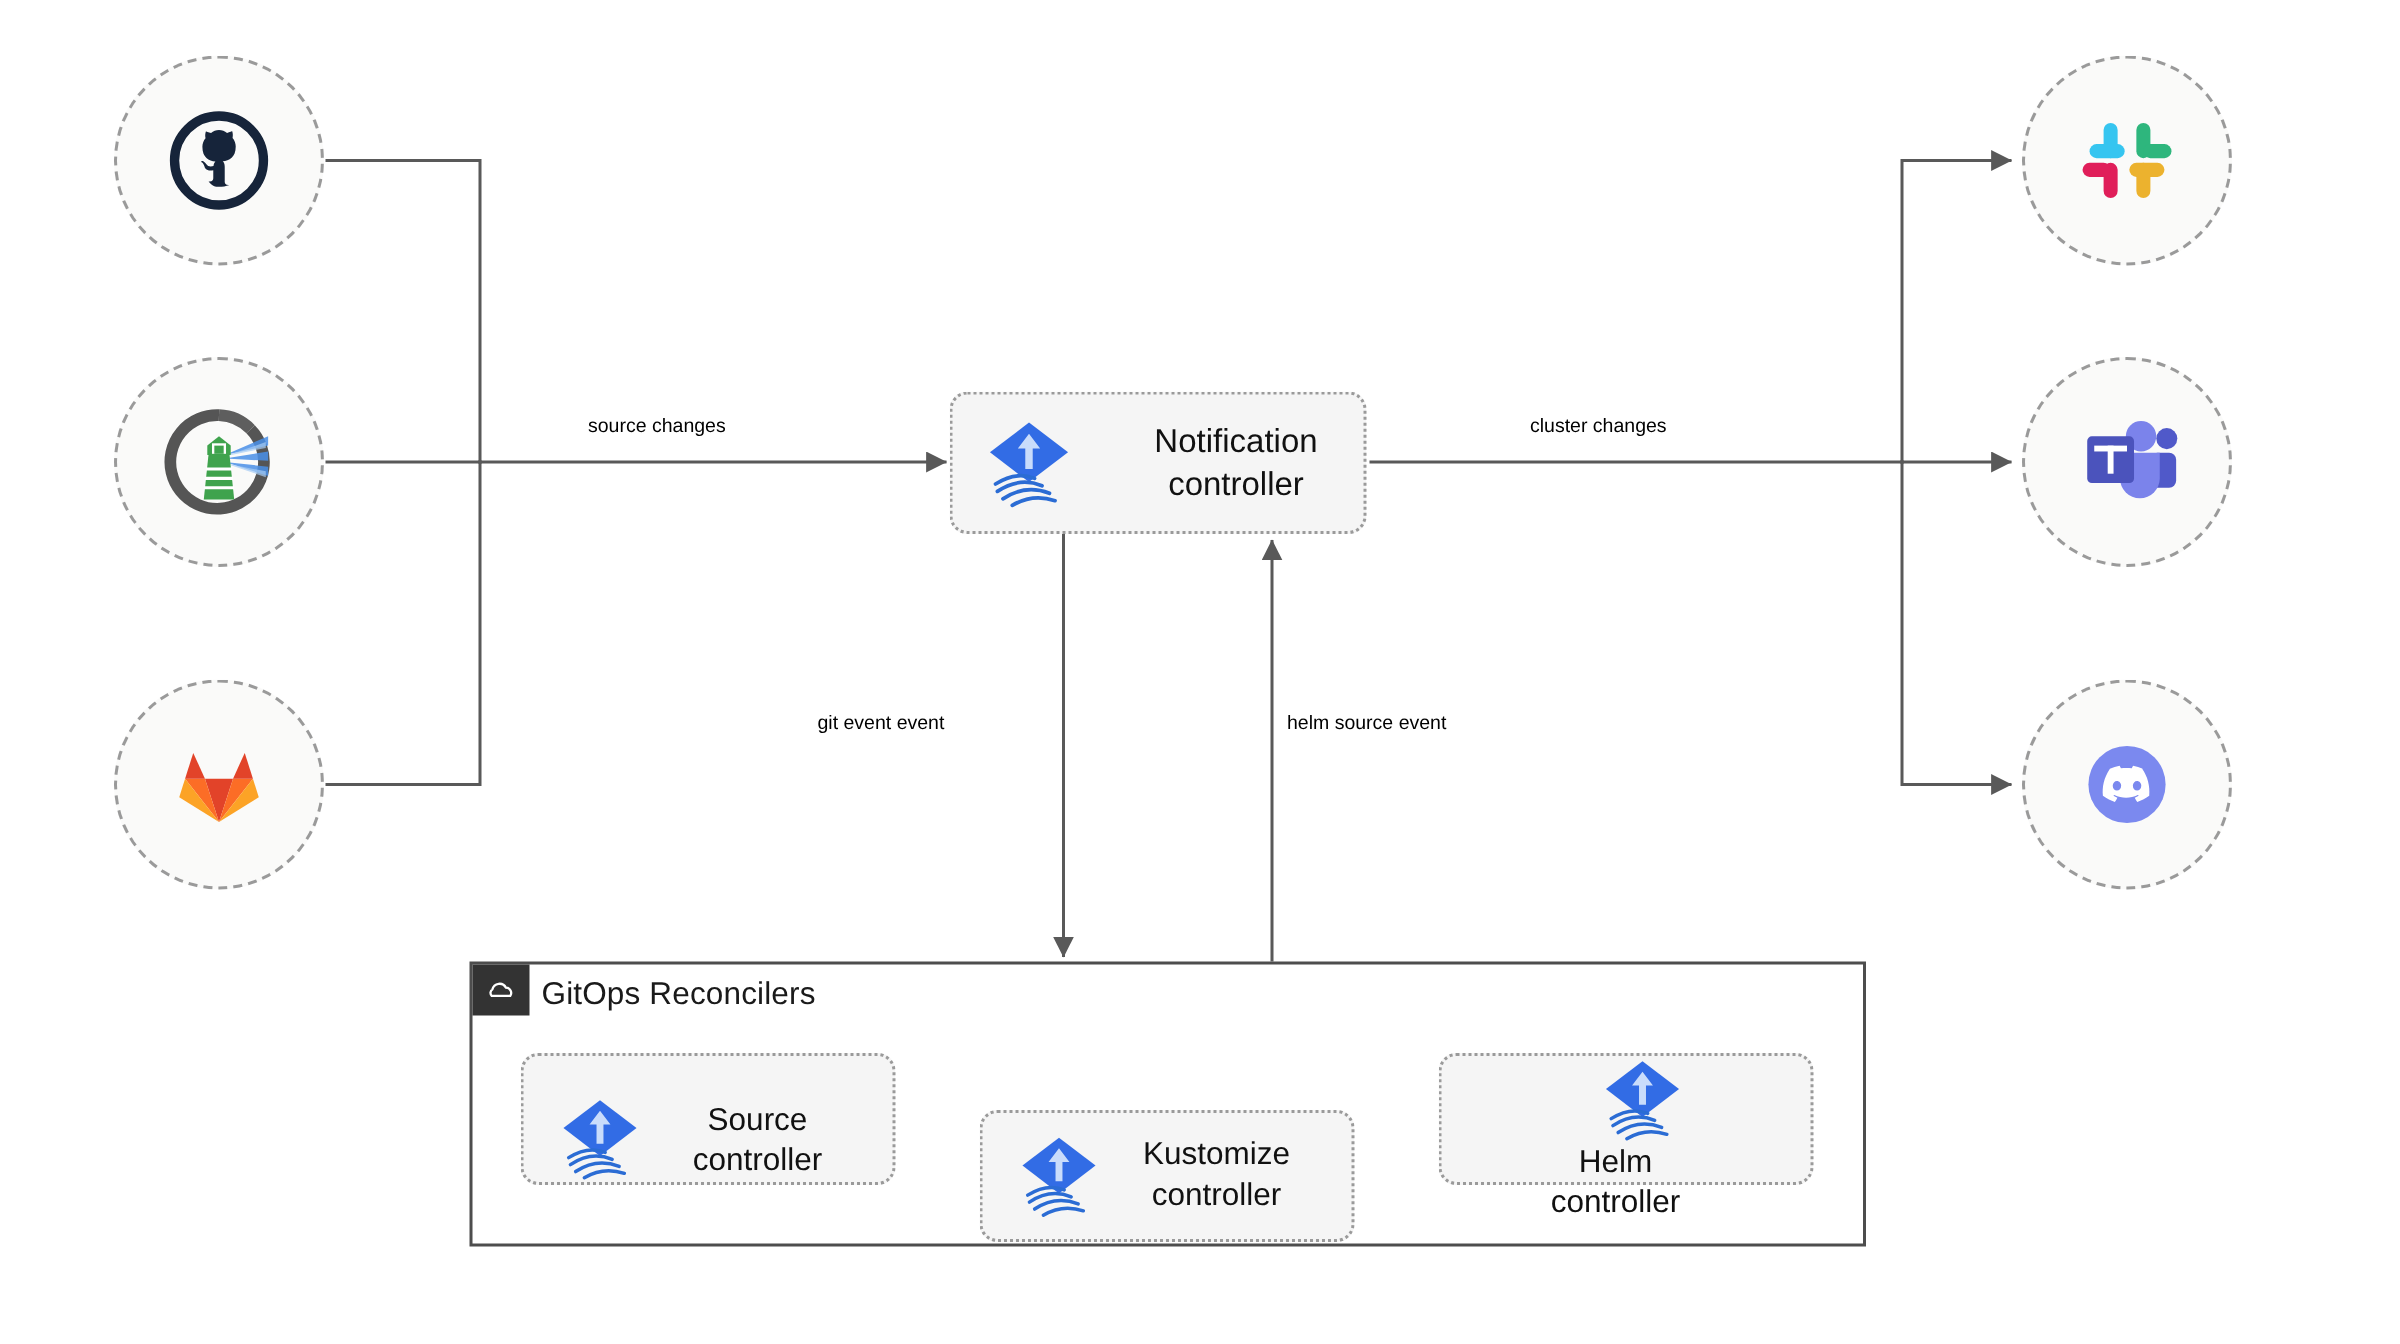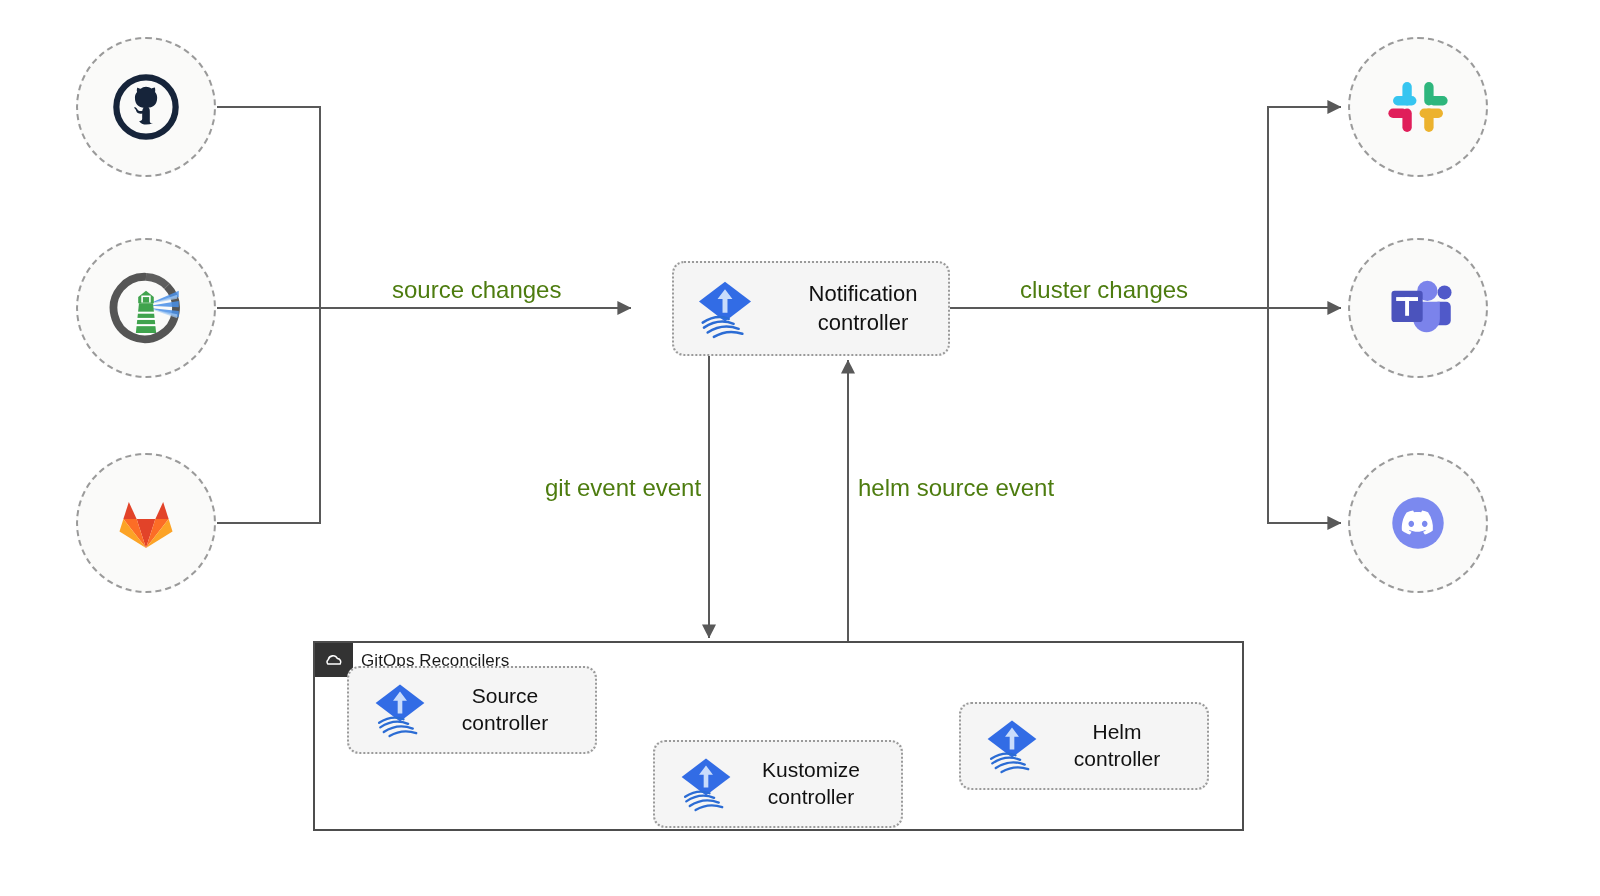--- a/index.html
+++ b/index.html
@@ -70,32 +70,32 @@
     flex: 1 1 auto;
     text-align: center;
     font-size: 21px;
     line-height: 1.28;
     color: #111111;
     padding-right: 14px;
     white-space: pre-line;
   }
 
   #box-notification {
-    left: 672px;
+    left: 633px;
     top: 261px;
     width: 278px;
     height: 95px;
     gap: 36px;
   }
   #box-notification .flux-logo { width: 62px; height: 62px; margin-left: 20px; }
   #box-notification .ctrl-label { font-size: 22px; }
 
-  #box-source      { left: 347px;  top: 666px; width: 250px; height: 88px; }
+  #box-source      { left: 347px;  top: 702px; width: 250px; height: 88px; align-items: flex-end; }
   #box-kustomize   { left: 653px;  top: 740px; width: 250px; height: 88px; }
-  #box-helm        { left: 959px;  top: 702px; width: 250px; height: 88px; }
+  #box-helm        { left: 959px;  top: 702px; width: 250px; height: 88px; flex-direction: column; }
 
   
   #group-reconcilers {
     position: absolute;
     left: 313px;
     top: 641px;
     width: 931px;
     height: 190px;
     box-sizing: border-box;
     border: 2px solid #4d4d4d;
@@ -110,30 +110,30 @@
     background: #333333;
     display: flex;
     align-items: center;
     justify-content: center;
   }
   #group-tab svg { width: 22px; height: 22px; display: block; }
   #group-title {
     position: absolute;
     left: 46px;
     top: 8px;
-    font-size: 17px;
+    font-size: 21px;
     color: #1a1a1a;
     letter-spacing: 0.1px;
   }
 
   
   .edge-label {
     position: absolute;
-    font-size: 24px;
-    color: #4d7c0f;
+    font-size: 13px;
+    color: #000000;
     white-space: nowrap;
   }
   #label-source-changes  { left: 392px;  top: 276px; }
   #label-cluster-changes { left: 1020px;  top: 276px; }
   #label-git-push        { left: 545px;  top: 474px; }
   #label-helm-upgrade    { left: 858px;  top: 474px; }
 </style>
 </head>
 <body>
 

